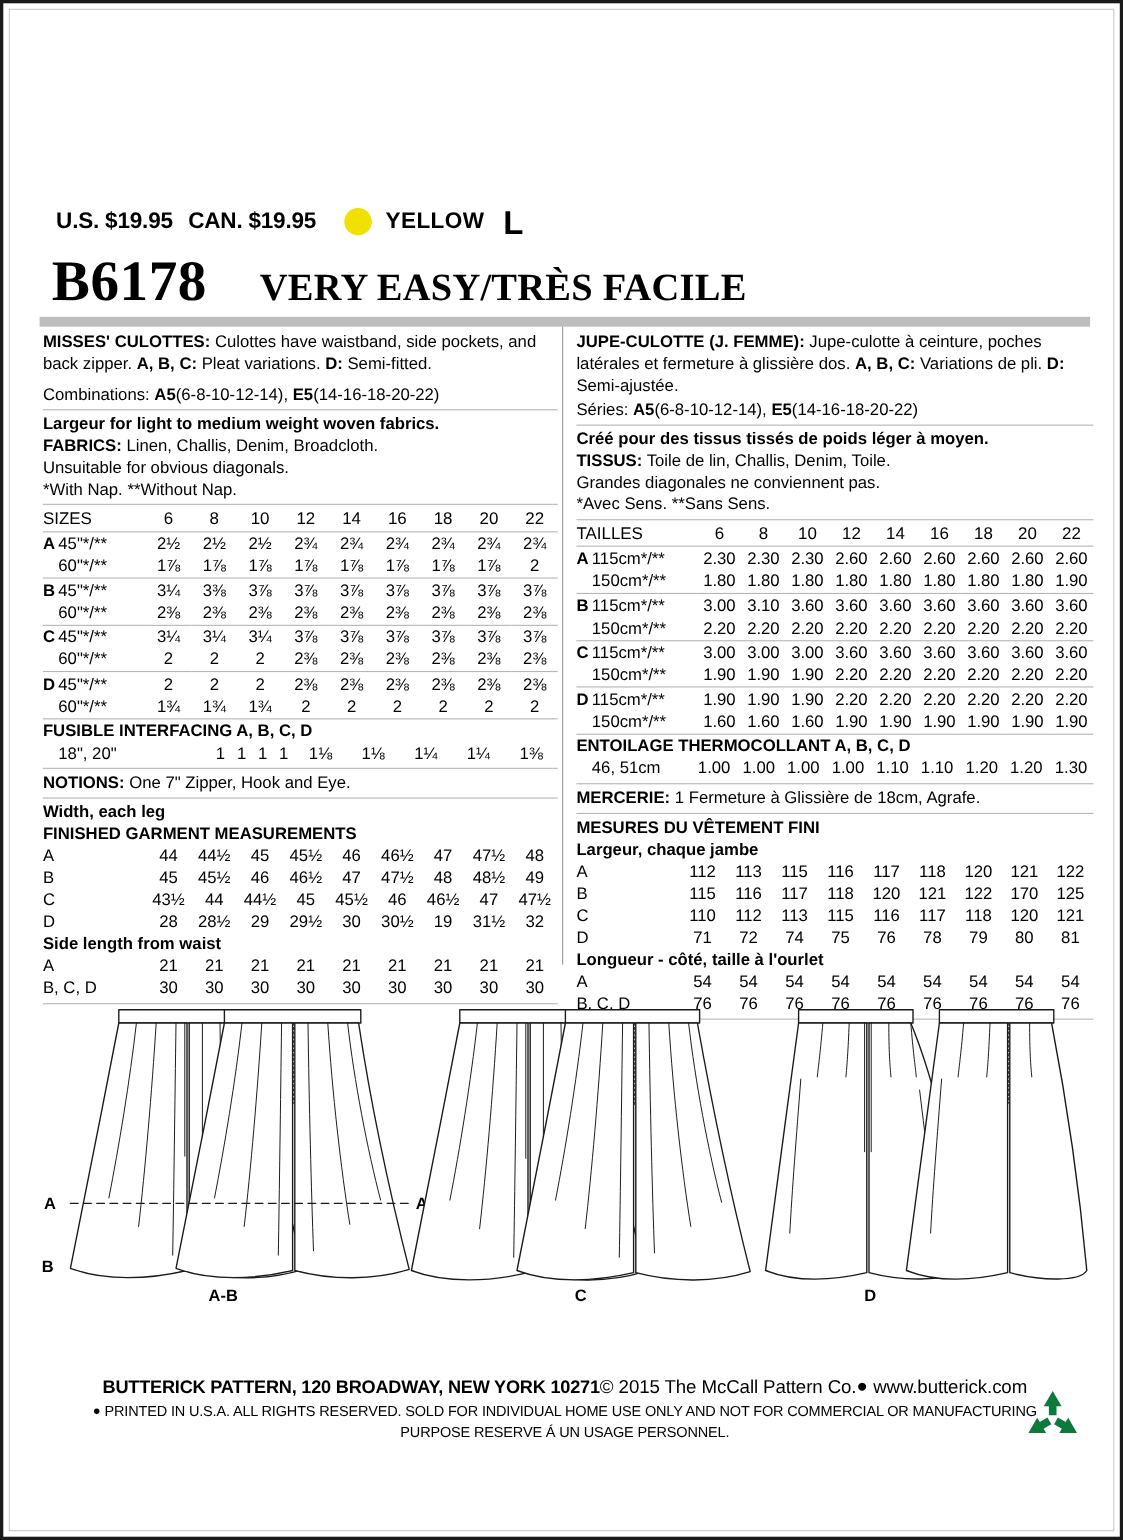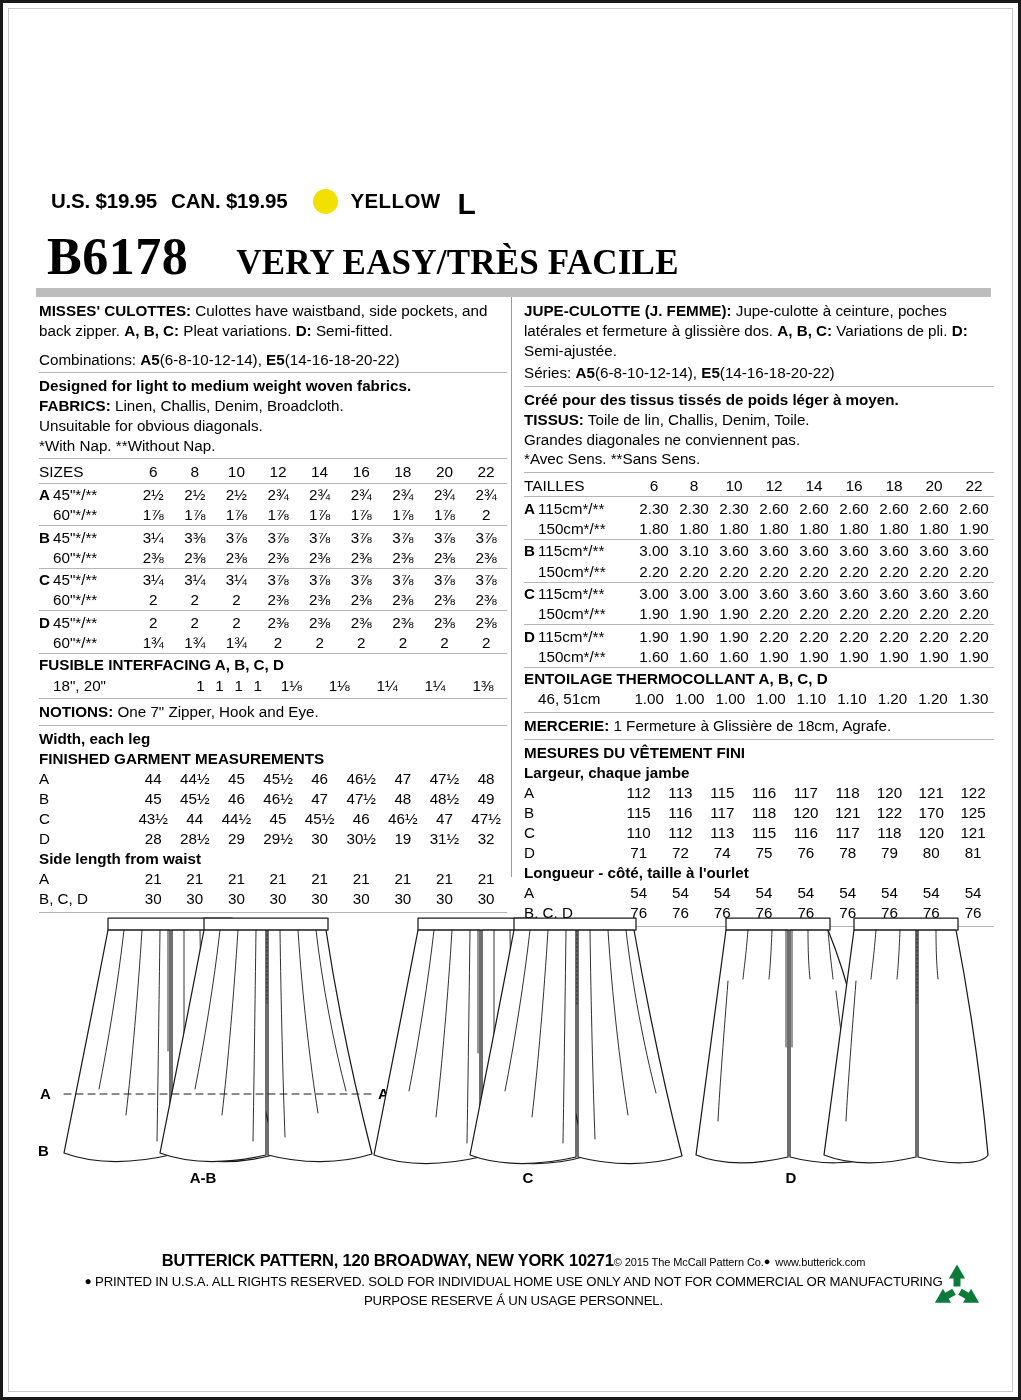--- a/index.html
+++ b/index.html
@@ -120,21 +120,21 @@
   }
 
   
   .footer{
     position:absolute;left:0;top:1248px;width:1021px;text-align:center;
   }
   .f-line1{
     font-size:16.5px;font-weight:bold;letter-spacing:-0.2px;
     white-space:nowrap;
   }
-  .f-line1 .light{font-weight:normal;font-size:11px;letter-spacing:-0.1px;}
+  .f-line1 .light{font-weight:normal;font-size:17px;letter-spacing:-0.1px;}
   .f-line2,.f-line3{
     font-size:13.2px;letter-spacing:-0.15px;margin-top:4px;white-space:nowrap;
   }
   .bullet{font-size:12px;position:relative;top:-1px;}
   .recycle{
     position:absolute;left:925px;top:1258px;width:58px;height:58px;
   }
 </style>
 </head>
 <body>
@@ -166,21 +166,21 @@
     </div>
 
     <div class="spacer-sm"></div>
 
     <div class="para">
       <span>Combinations: </span><b>A5</b><span>(6-8-10-12-14), </span><b>E5</b><span>(14-16-18-20-22)</span>
     </div>
 
     <div class="rule"></div>
 
-    <div class="para sec-head">Designed for light to medium weight woven fabrics.</div>
+    <div class="para sec-head">Largeur for light to medium weight woven fabrics.</div>
     <div class="para">
       <b>FABRICS:</b><span> Linen, Challis, Denim, Broadcloth.</span>
     </div>
     <div class="para">Unsuitable for obvious diagonals.</div>
     <div class="para">*With Nap. **Without Nap.</div>
 
     <div class="rule"></div>
 
     <table class="yard" id="enYardTable">
         <tbody>

